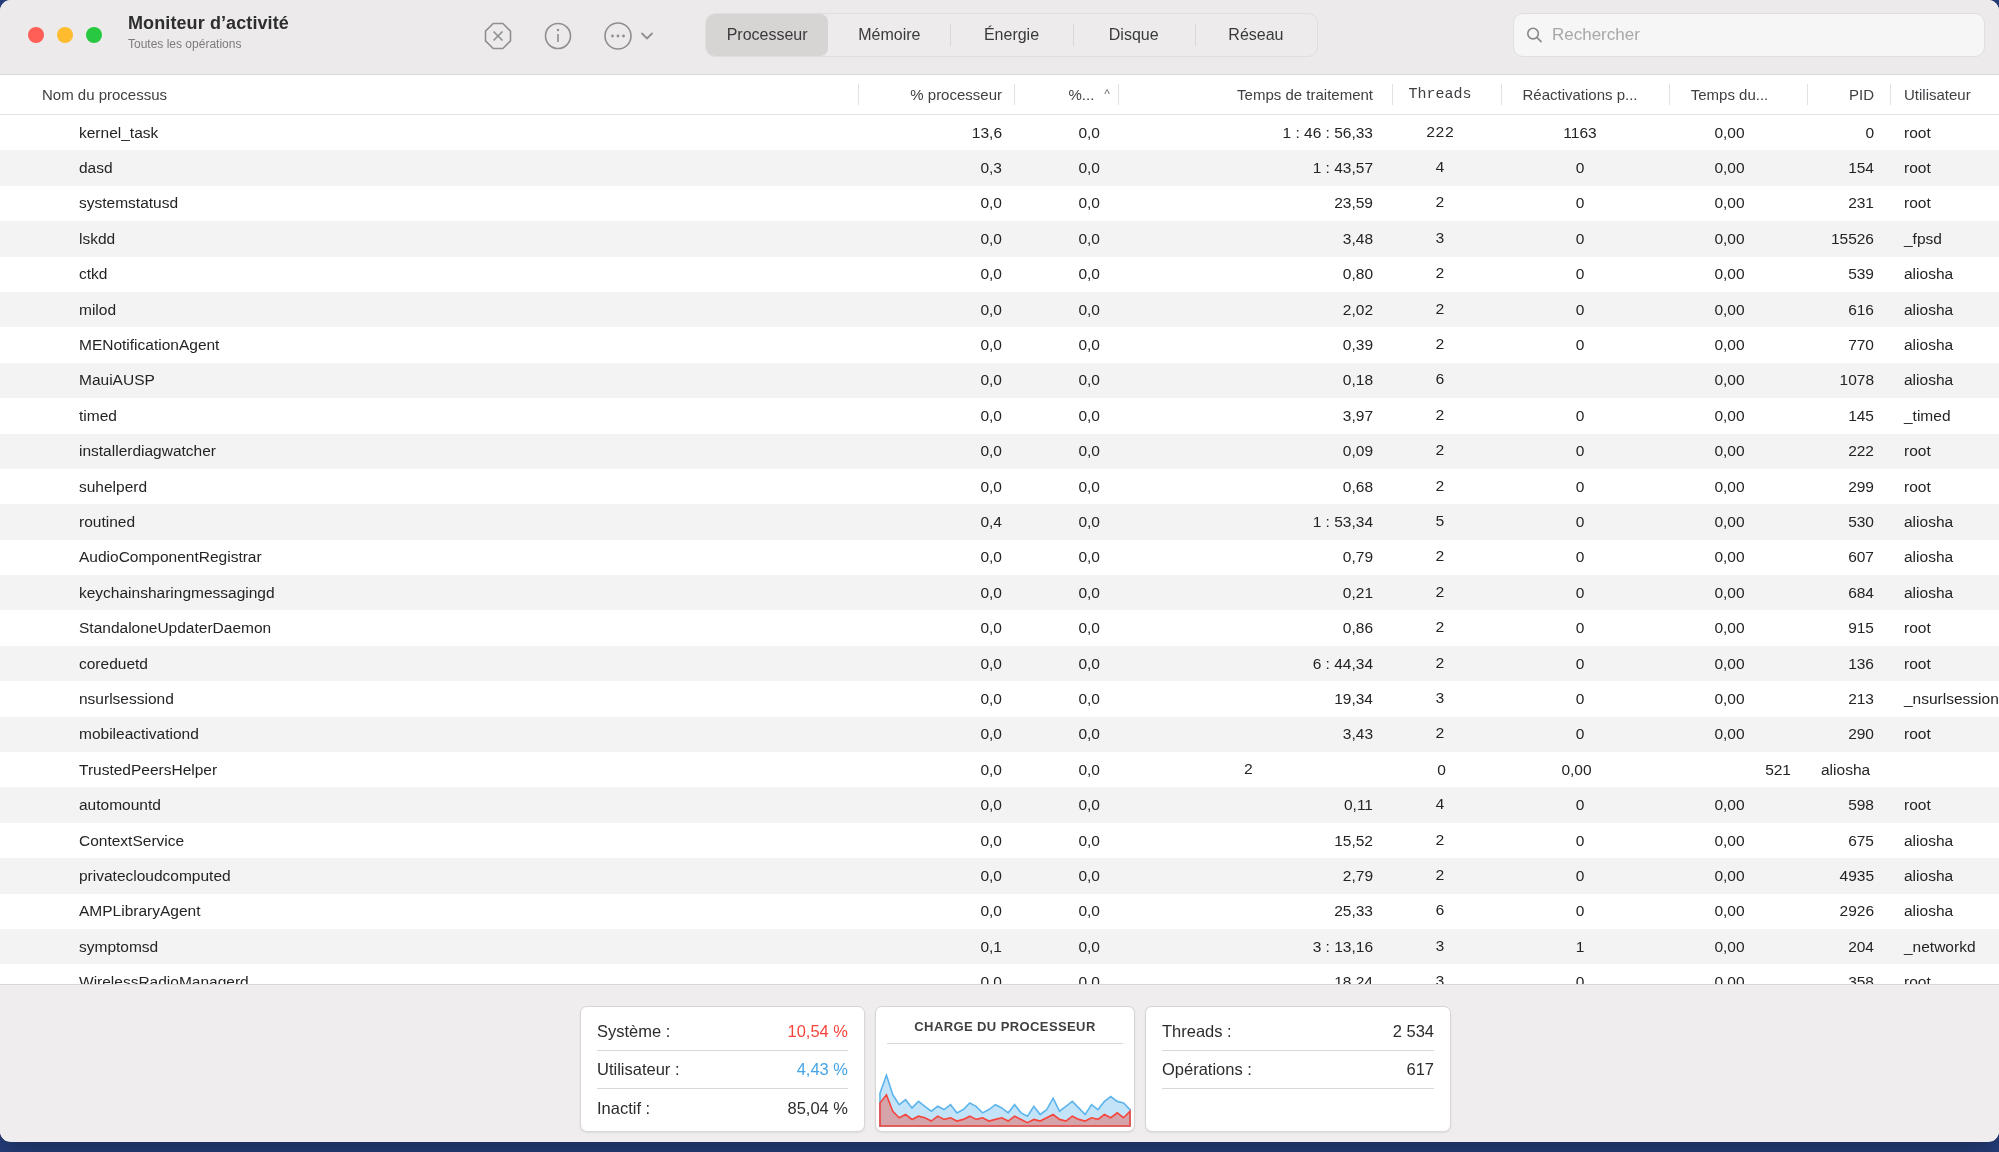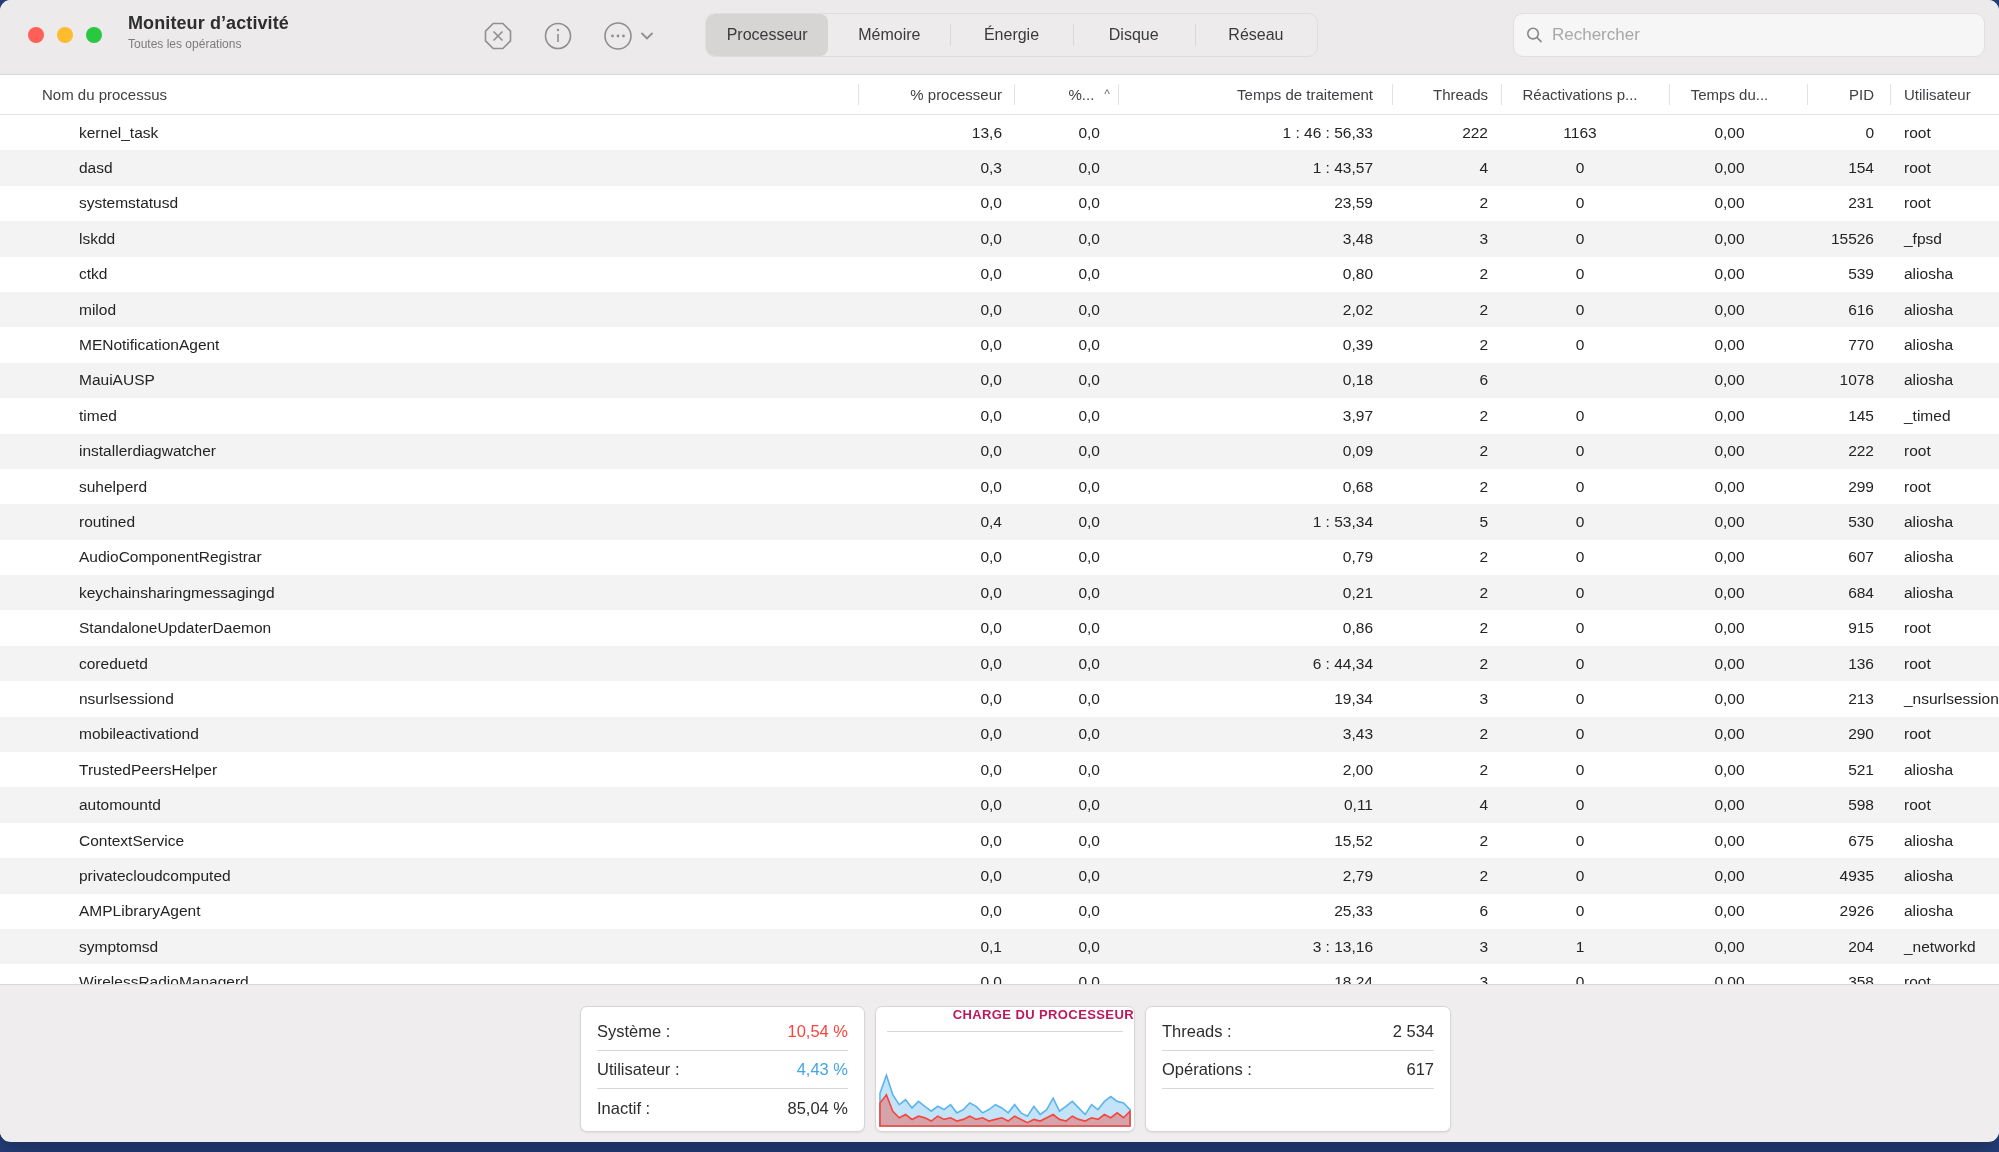--- a/index.html
+++ b/index.html
@@ -58,39 +58,39 @@
   .row { height:35.4px; }
   .row.stripe { background:#f4f3f4; }
   .cell { display:flex; align-items:center; font-size:15.5px; color:#242424; overflow:hidden; white-space:nowrap; }
 
   
   .col-0.hcell { padding-left:42px; }
   .col-0.cell  { padding-left:79px; }
   .col-1 { justify-content:flex-end; padding-right:12px; }
   .col-2 { justify-content:flex-end; padding-right:18px; }
   .col-3 { justify-content:flex-end; padding-right:19px; }
-  .col-4 { justify-content:flex-end; padding-right:13px; }
+  .col-4 { justify-content:center; padding-right:13px;font-family:Liberation Mono, monospace; }
   .col-5 { justify-content:center; padding-right:10px; }
   .col-6 { justify-content:center; padding-right:17px; }
   .col-7 { justify-content:flex-end; padding-right:16px; }
   .col-8 { justify-content:flex-start; padding-left:14px; }
   .col-2.hcell { padding-right:8px; }
 
   
   .footer { position:relative; height:156px; background:#efedee; }
   .stat-box { position:absolute; top:21px; height:126px; background:#fff;
     border:1px solid #d8d6d6; border-radius:7px; box-shadow:0 1px 2px rgba(0,0,0,.08); }
   .box-left  { left:580px; width:285px; padding:6px 16px 0 16px; }
   .box-mid   { left:875px; width:260px; }
   .box-right { left:1145px; width:306px; padding:6px 16px 0 16px; }
   .stat-row { height:38px; display:flex; align-items:center; justify-content:space-between;
     font-size:16.5px; color:#2c2c2c; border-bottom:1px solid #d9d7d7; }
   .stat-row.no-line { border-bottom:none; }
-  .chart-title { text-align:right; font-size:13px; font-weight:700; letter-spacing:.4px;
-    color:#be185d; }
+  .chart-title { text-align:center; font-size:13px; font-weight:700; letter-spacing:.4px;
+    color:#404040; padding-top:12px; }
   .chart-title-line { margin:9px 11px 0 11px; border-bottom:1px solid #d9d7d7; }
   .plot { position:absolute; left:3px; right:3px; bottom:4px; height:84px; }
   .plot svg { display:block; width:100%; height:100%; }
 </style>
 </head>
 <body>
 
 <div class="window">
 
   <div class="toolbar">
@@ -374,21 +374,20 @@
         <div class="cell col-4">2</div>
         <div class="cell col-5">0</div>
         <div class="cell col-6">0,00</div>
         <div class="cell col-7">290</div>
         <div class="cell col-8">root</div>
       </div>
       <div class="row grid-row">
         <div class="cell col-0">TrustedPeersHelper</div>
         <div class="cell col-1">0,0</div>
         <div class="cell col-2">0,0</div>
-        <div class="cell col-3">2,00</div>
         <div class="cell col-4">2</div>
         <div class="cell col-5">0</div>
         <div class="cell col-6">0,00</div>
         <div class="cell col-7">521</div>
         <div class="cell col-8">aliosha</div>
       </div>
       <div class="row grid-row stripe">
         <div class="cell col-0">automountd</div>
         <div class="cell col-1">0,0</div>
         <div class="cell col-2">0,0</div>

